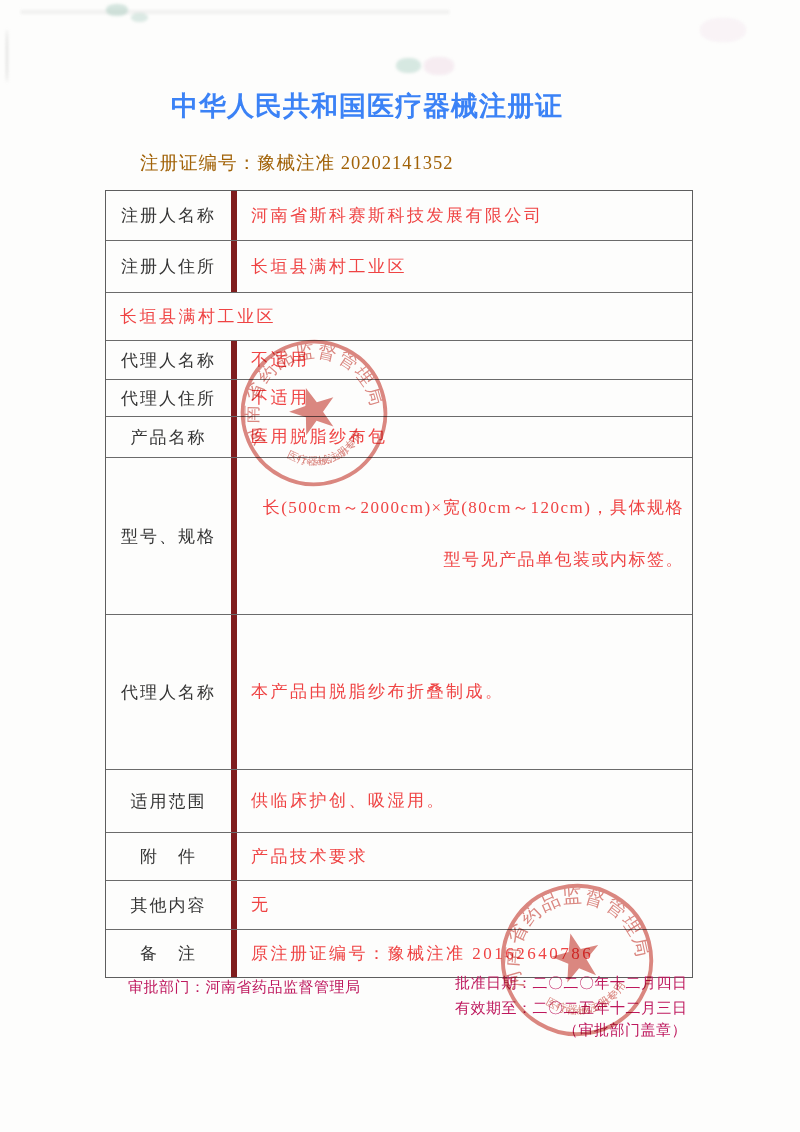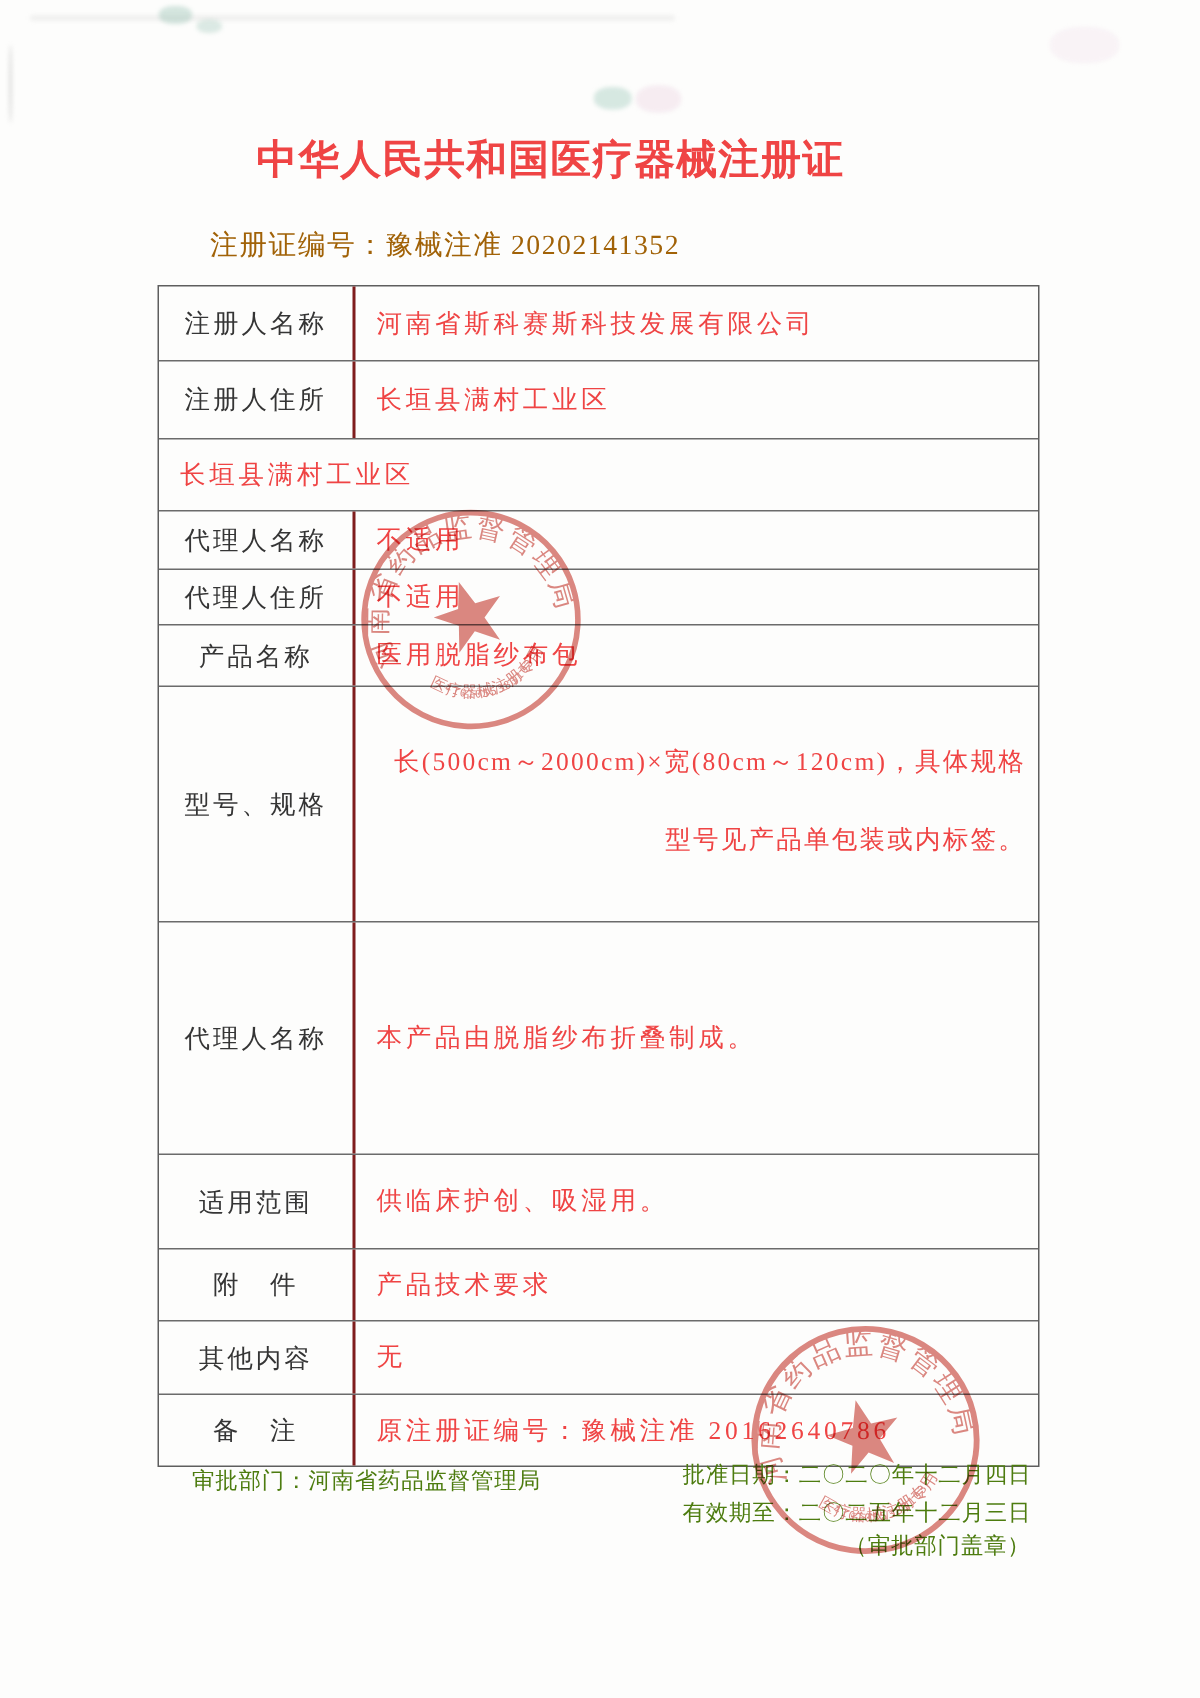--- a/index.html
+++ b/index.html
@@ -5,45 +5,45 @@
   * { margin:0; padding:0; box-sizing:border-box; }
   html,body { background:#ffffff; }
   .page {
     position:relative; width:800px; height:1132px; margin:0 auto;
     background:#fdfdfc; overflow:hidden;
     font-family:"Liberation Serif","DejaVu Serif",serif; color:#3a3a3a;
   }
   .doc-title {
     position:absolute; top:88px; left:0; width:734px;
     text-align:center; font-size:27px; font-weight:bold;
-    letter-spacing:1px; color:#ef4444; white-space:nowrap;
+    letter-spacing:1px; color:#3b82f6; white-space:nowrap;
   }
   .cert-line {
     position:absolute; top:150px; left:140px;
     font-size:18.5px; letter-spacing:1px; color:#a16207; white-space:nowrap;
   }
   .reg-table {
     position:absolute; top:190px; left:105px; width:588px;
     border:1px solid #5e5e5e; background:transparent;
   }
   .trow { display:flex; border-bottom:1px solid #6b6b6b; }
   .trow:last-child { border-bottom:none; }
   .tlabel {
-    width:131px; border-right:2px solid #7f1d1d; flex-shrink:0;
+    width:131px; border-right:6px solid #7f1d1d; flex-shrink:0;
     display:flex; align-items:center; justify-content:center;
     font-size:17px; letter-spacing:2px; text-align:center; color:#353535;
     white-space:nowrap;
   }
   .tvalue {
     flex:1; display:flex; align-items:center;
     padding:2px 8px 2px 14px; font-size:17px; letter-spacing:2.5px;
     line-height:1.75; color:#ef4444;
   }
   .tvalue.top { align-items:flex-start; padding-top:24px; line-height:52px; letter-spacing:1.5px;text-align:right; }
-  .footer-line { position:absolute; font-size:15px; letter-spacing:0.5px; color:#4d7c0f; white-space:nowrap; }
+  .footer-line { position:absolute; font-size:15px; letter-spacing:0.5px; color:#be185d; white-space:nowrap; }
   .f-dept { top:978px; left:128px; }
   .f-date { top:974px; left:455px; }
   .f-valid { top:999px; left:455px; }
   .f-sealnote { top:1021px; left:563px; }
   .seal { position:absolute; mix-blend-mode:multiply; opacity:0.72; pointer-events:none; }
   .seal-1 { left:239px; top:338px; width:150px; height:150px; transform:rotate(-18deg); }
   .seal-2 { left:499px; top:882px; width:156px; height:156px; transform:rotate(-14deg); }
   .smudge { position:absolute; border-radius:45%; filter:blur(1.5px); }
   .sm-1 { left:106px; top:4px;  width:22px; height:12px; background:rgba(150,192,178,0.40); }
   .sm-2 { left:131px; top:13px; width:17px; height:9px;  background:rgba(150,192,178,0.32); }

